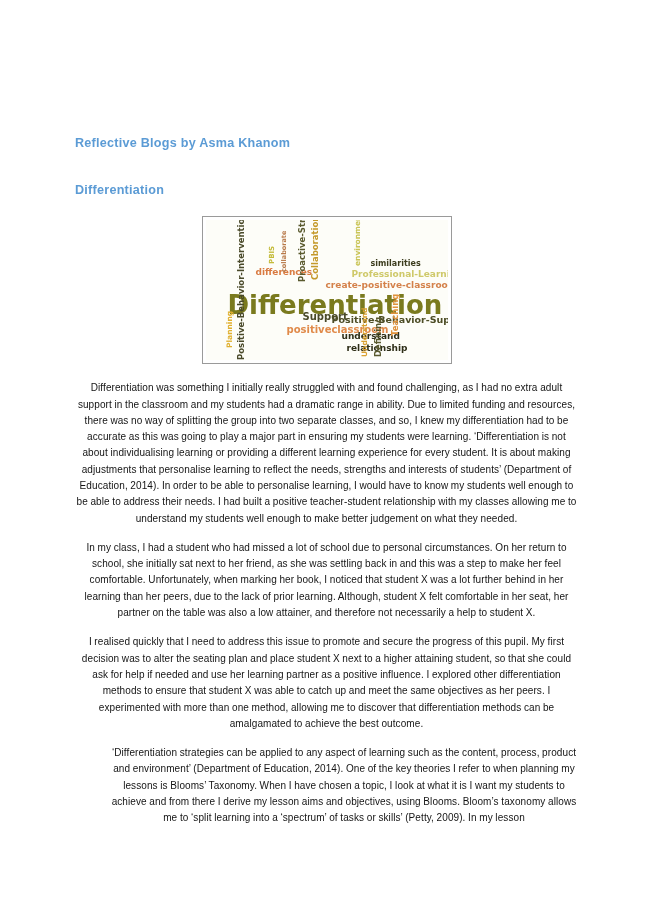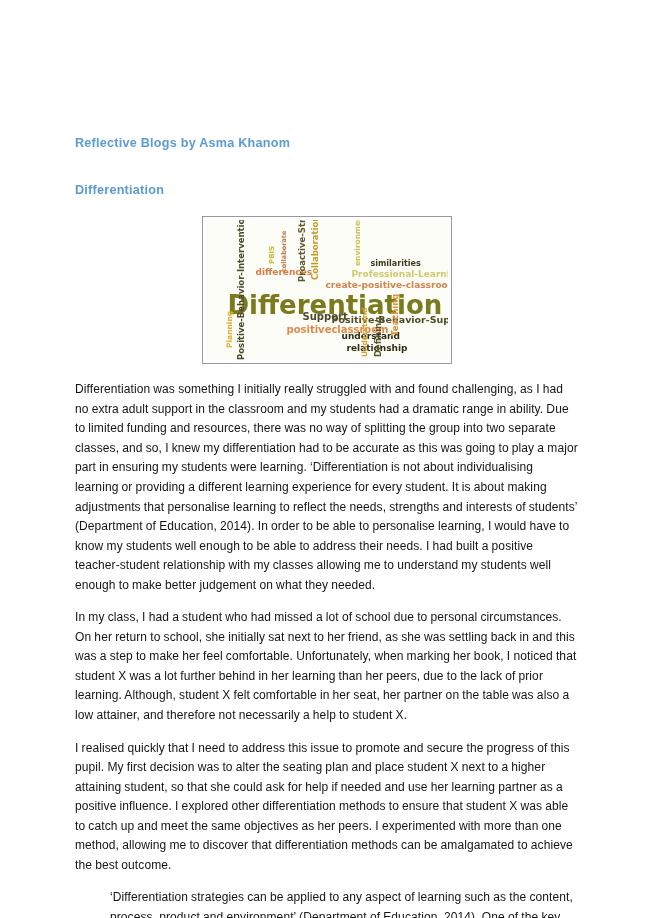--- a/index.html
+++ b/index.html
@@ -67,25 +67,25 @@
   }
   .w {
     position: absolute;
     white-space: nowrap;
     font-family: "DejaVu Sans", sans-serif;
     font-weight: bold;
     line-height: 1;
     transform-origin: left top;
   }
   p.body-par {
-    font-size: 12px;
+    font-size: 10px;
     line-height: 1.63;
     color: #141414;
     margin: 0 0 13px 0;
-    text-align: left;
+    text-align: center;
     letter-spacing: 0.09px;
     word-spacing: -0.25px;
   }
   p.body-par:last-child { margin-bottom: 0; margin-left: 35px; }
 </style>
 </head>
 <body>
 
 <div class="page">
   <div class="content">

